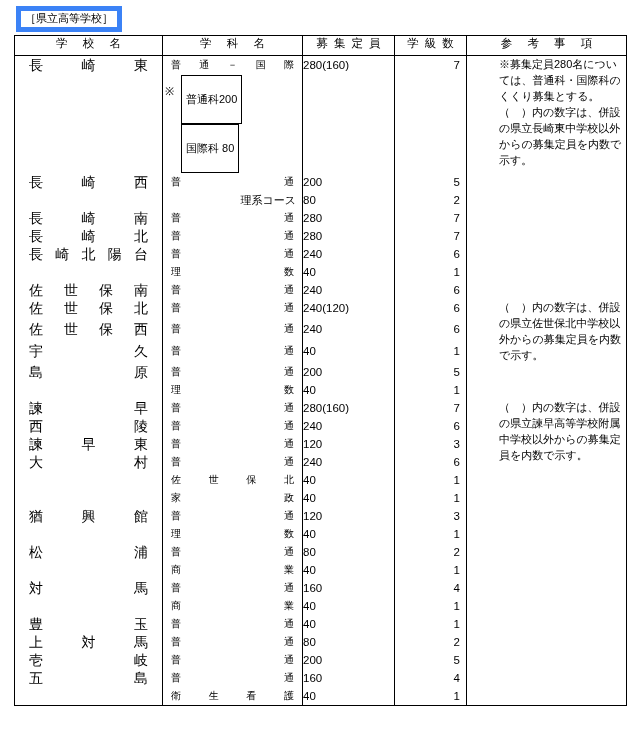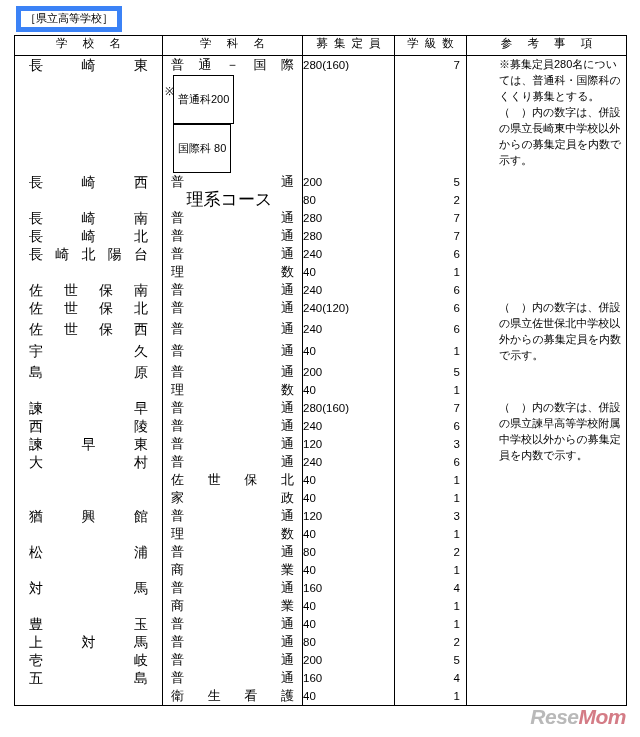--- a/index.html
+++ b/index.html
@@ -77,29 +77,29 @@
     padding: 0 14px 0 14px;
     font-size: 14px;
     line-height: 18px;
     white-space: nowrap;
   }
   .dept {
     display: block;
     text-align: justify;
     text-align-last: justify;
     padding: 0 8px 0 8px;
-    font-size: 13px;
+    font-size: 10px;
     line-height: 18px;
     white-space: nowrap;
   }
   .dept-right {
     display: block;
-    text-align: center;
+    text-align: right;
     padding-right: 6px;
-    font-size: 17px;
+    font-size: 11px;
     line-height: 18px;
     white-space: nowrap;
   }
   .quota {
     display: block;
     text-align: left;
     padding-right: 6px;
     font-size: 11.5px;
     line-height: 18px;
   }
@@ -120,21 +120,21 @@
   }
   .note-cell {
     vertical-align: top;
   }
   .boxed-dept {
     display: inline-block;
     border: 1px solid #000;
     padding: 16px 4px;
     font-size: 11px;
     line-height: 15px;
-    margin-left: 10px;
+    margin-left: 18px;
   }
   .mark-kome {
     font-size: 11px;
     line-height: 15px;
     position: absolute;
     left: 2px;
     top: 10px;
   }
   .dept-special {
     position: relative;
@@ -682,14 +682,13 @@
           <td>
             <span class="classes">1</span>
           </td>
           <td class="note-cell">
             <span class="note">&nbsp;</span>
           </td>
         </tr>
       </tbody>
   </table>
 
-  <div class="watermark"><span>Rese</span><span class="accent">Mom</span></div>
 </div>
 
 </body></html>

